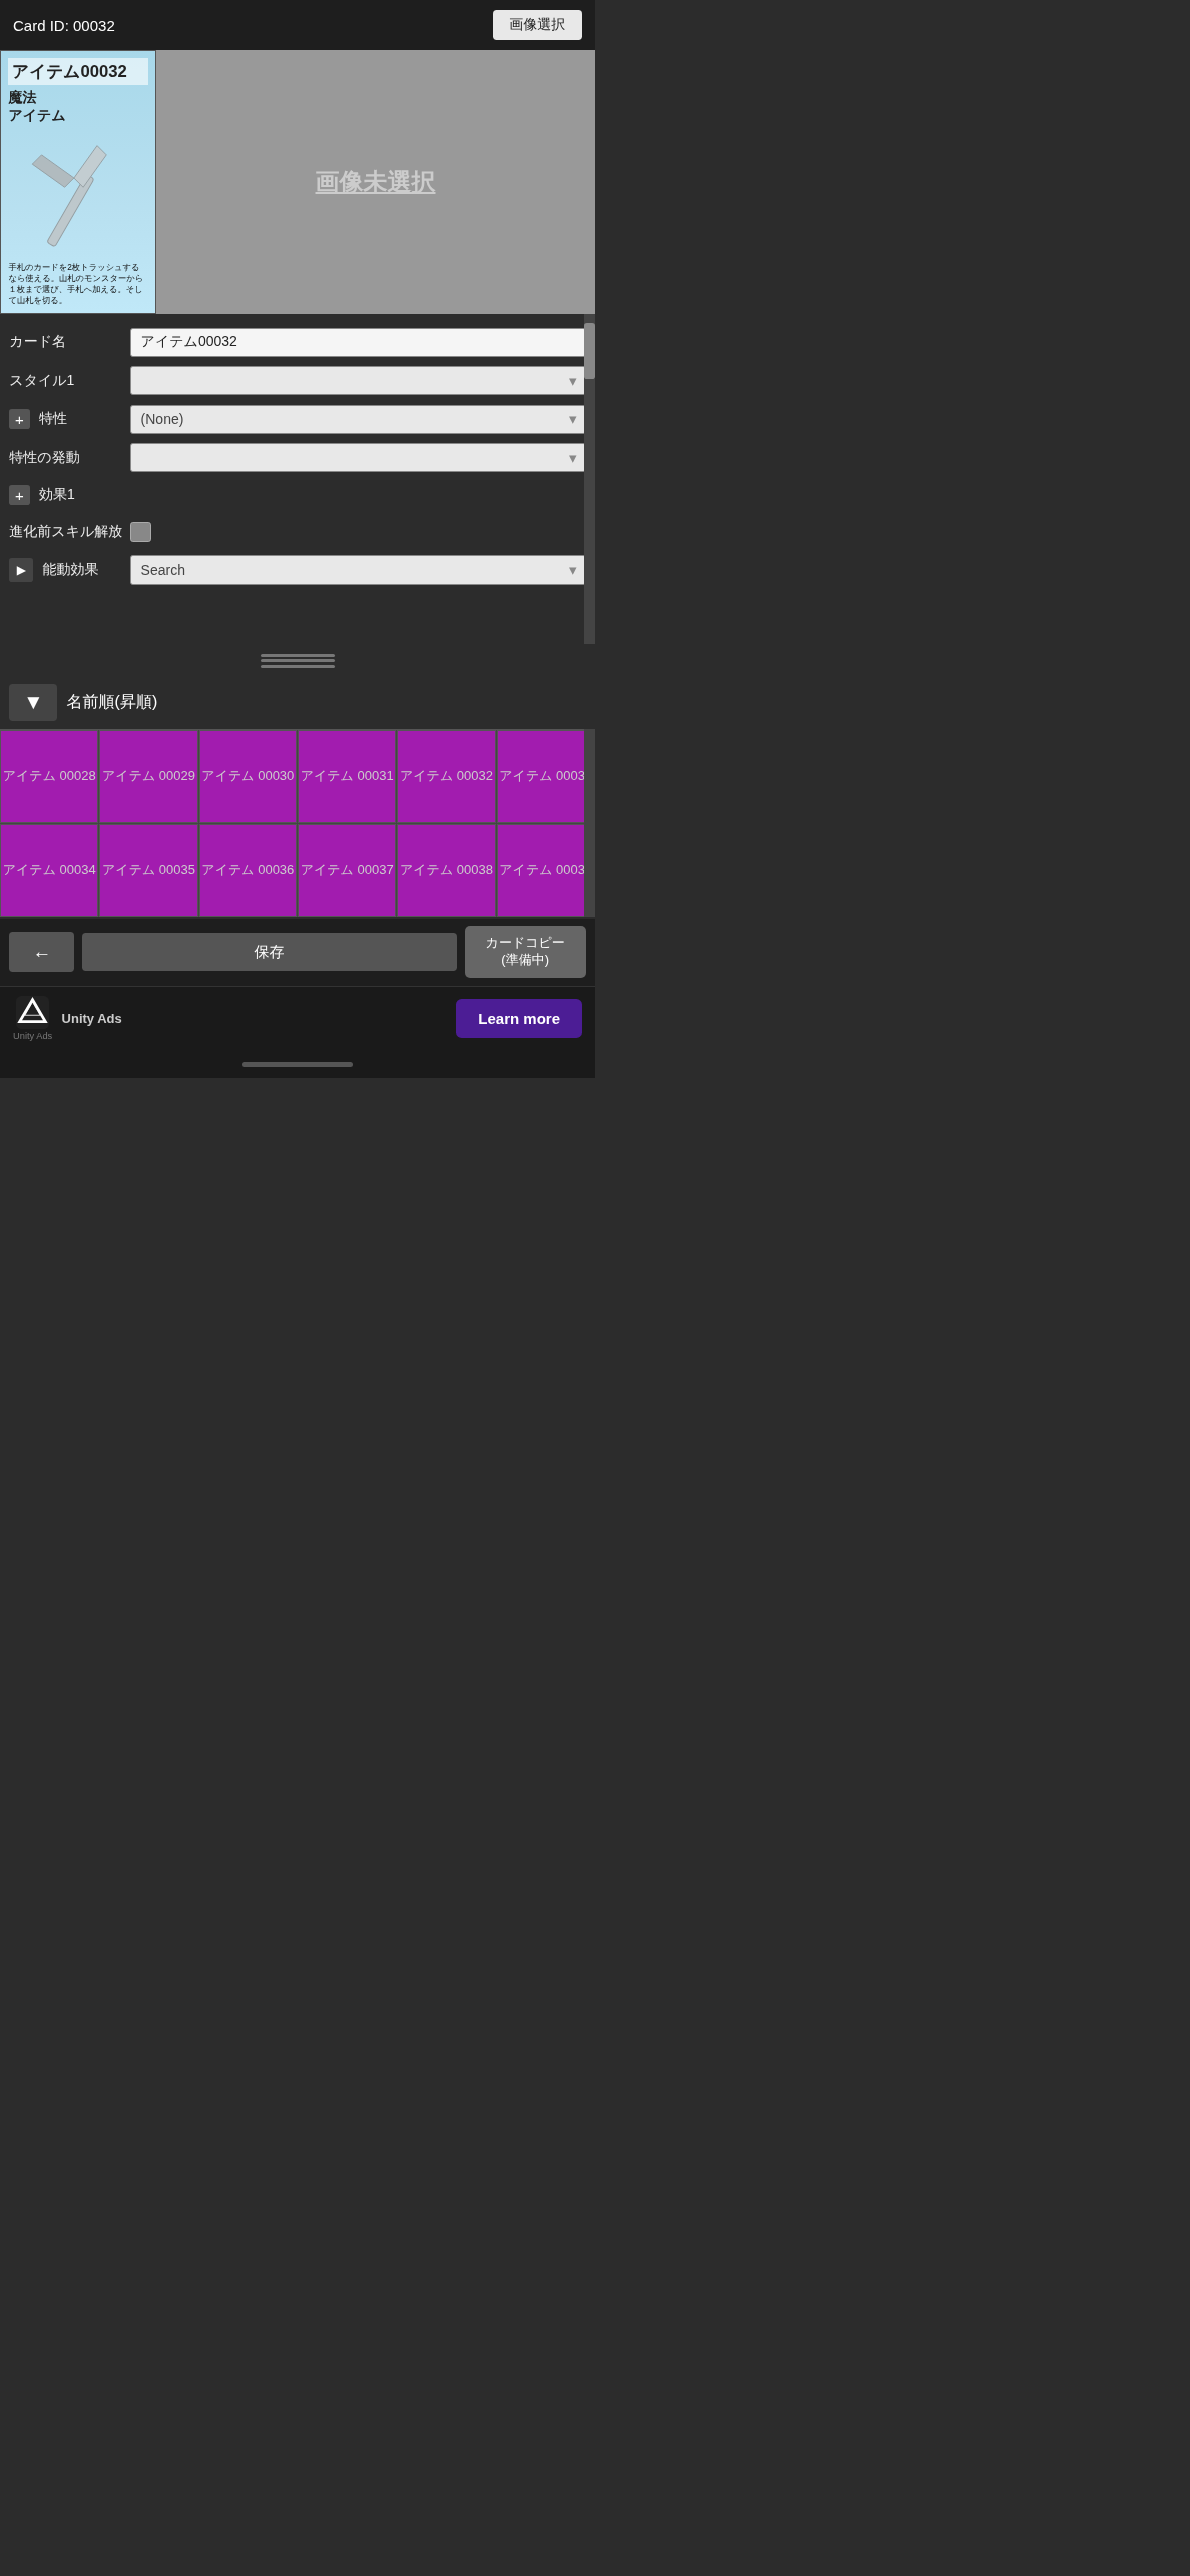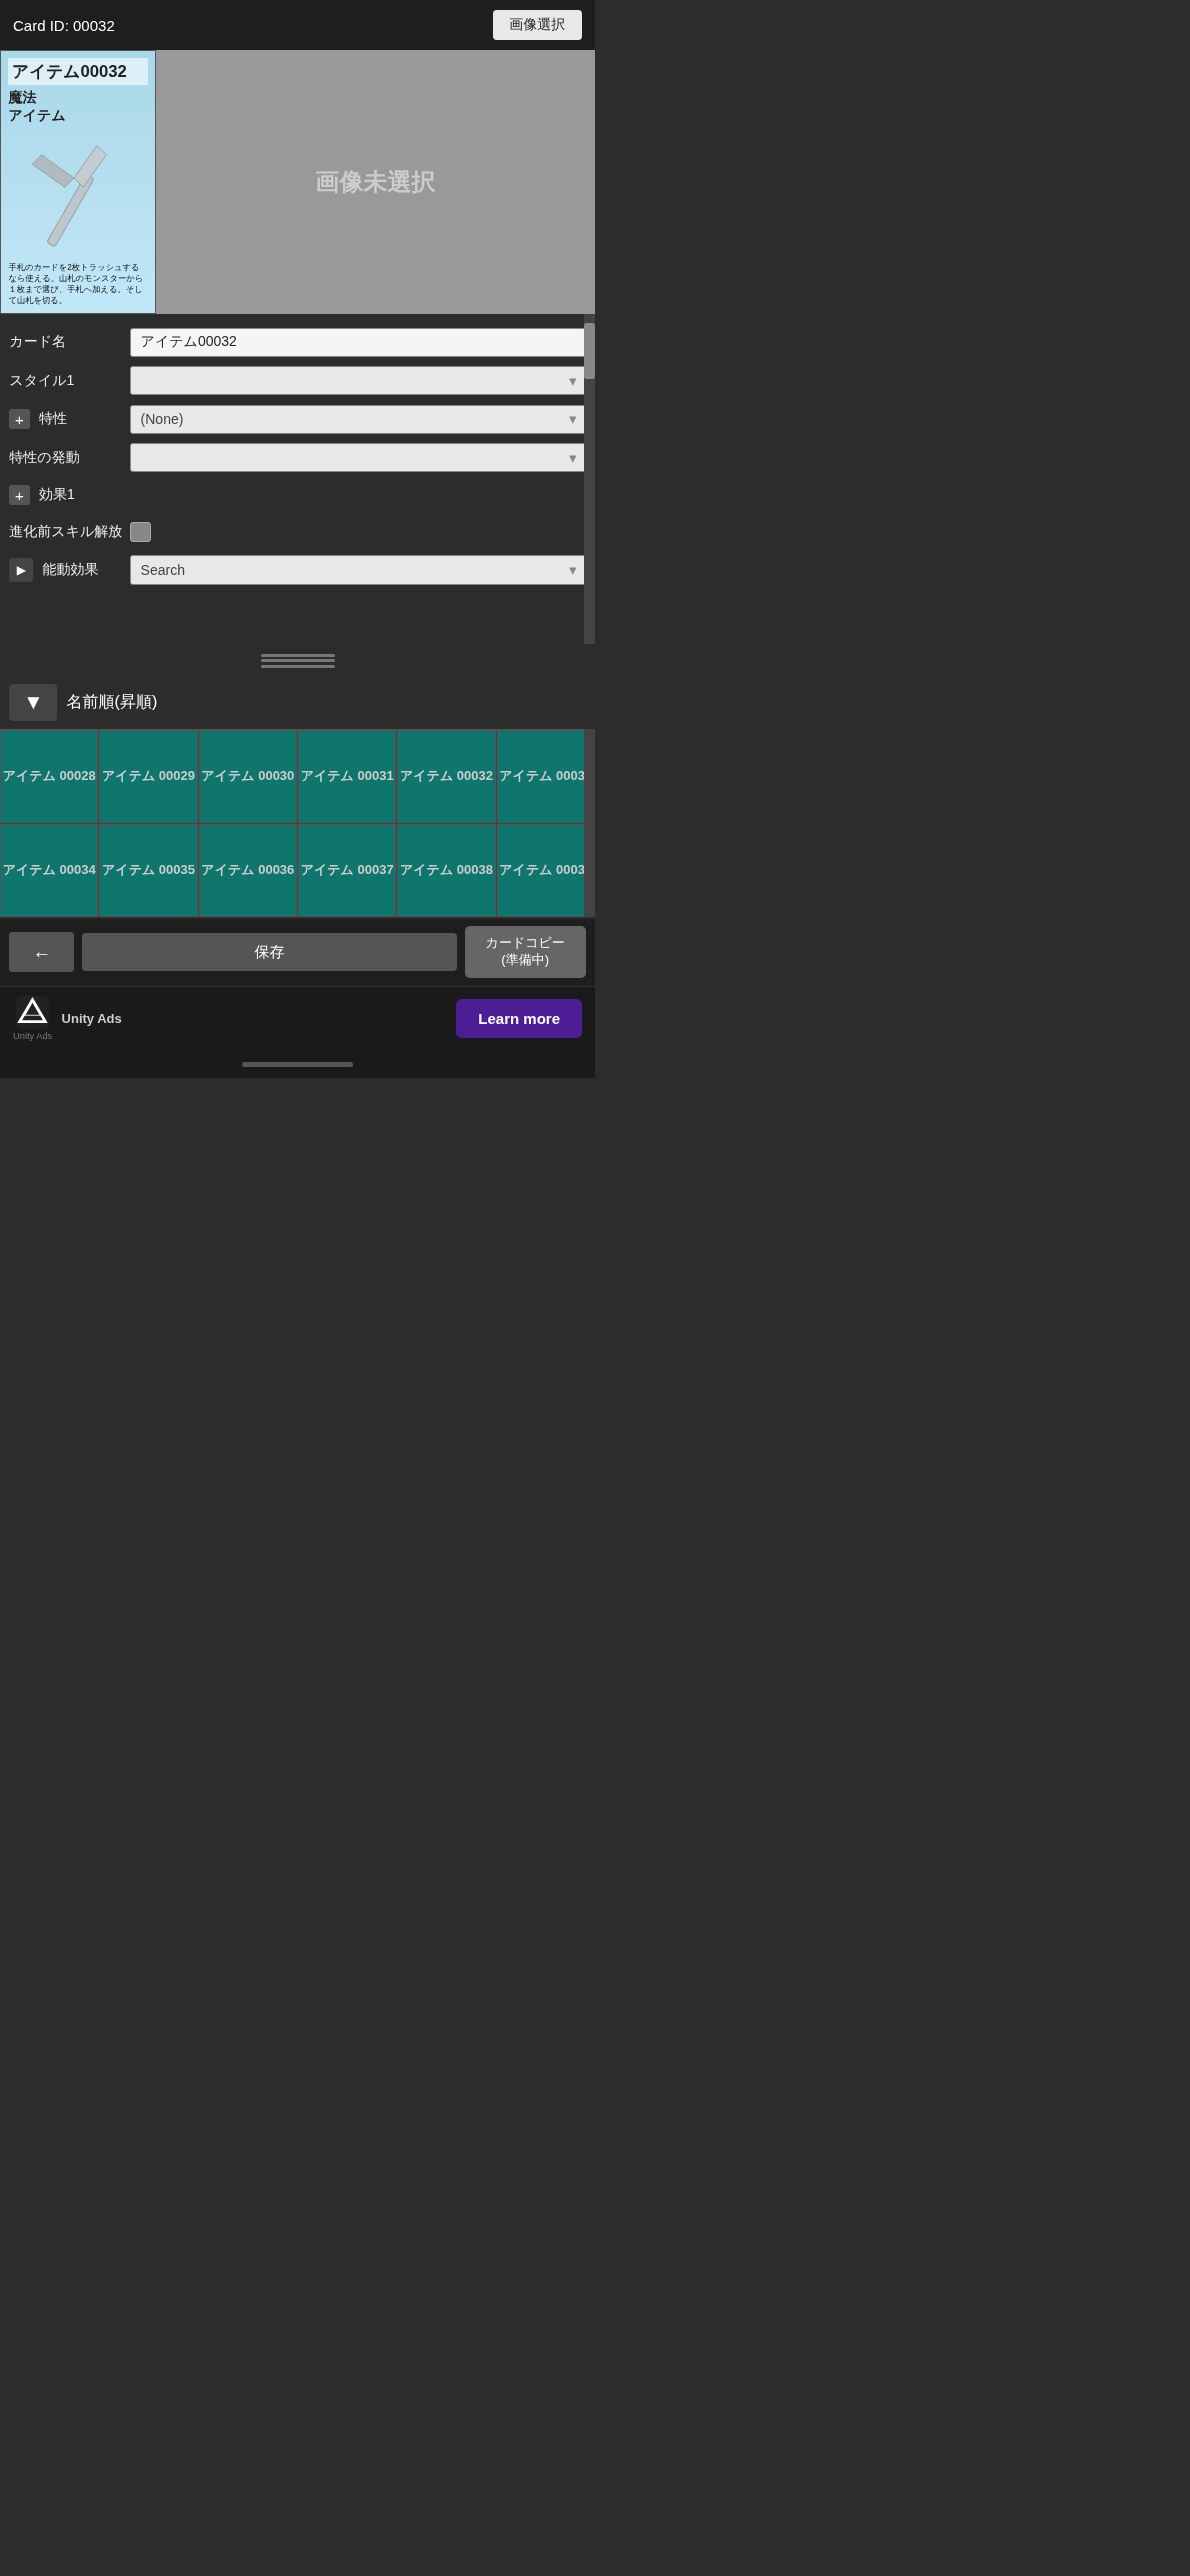--- a/index.html
+++ b/index.html
@@ -96,20 +96,21 @@
       flex: 1;
       display: flex;
       align-items: center;
       justify-content: center;
       background: #999999;
     }
     .no-image-text {
       font-size: 24px;
       color: #cccccc;
       font-weight: bold;
+      text-decoration: underline;
     }
 
     
     .form-section {
       background: #2c2c2c;
       padding: 9.3px 0 9.3px 0;
     }
     .form-row {
       display: flex;
       align-items: center;
@@ -249,32 +250,31 @@
 
     
     .card-grid {
       display: grid;
       grid-template-columns: repeat(6, 1fr);
       gap: 0.9px;
       background: #444;
       border-top: 0.9px solid #555;
     }
     .grid-cell {
-      background: #0f766e;
+      background: #a21caf;
       display: flex;
       align-items: center;
       justify-content: center;
       height: 93px;
       font-size: 13px;
       color: #ccc;
       text-align: center;
       border: 0.9px solid #555;
       line-height: 1.3;
       cursor: pointer;
-      font-weight: bold;
     }
 
     
     .action-bar {
       display: flex;
       align-items: center;
       background: #1e1e1e;
       padding: 7.4px 9.3px;
       gap: 7.4px;
       margin-top: 1.9px;

